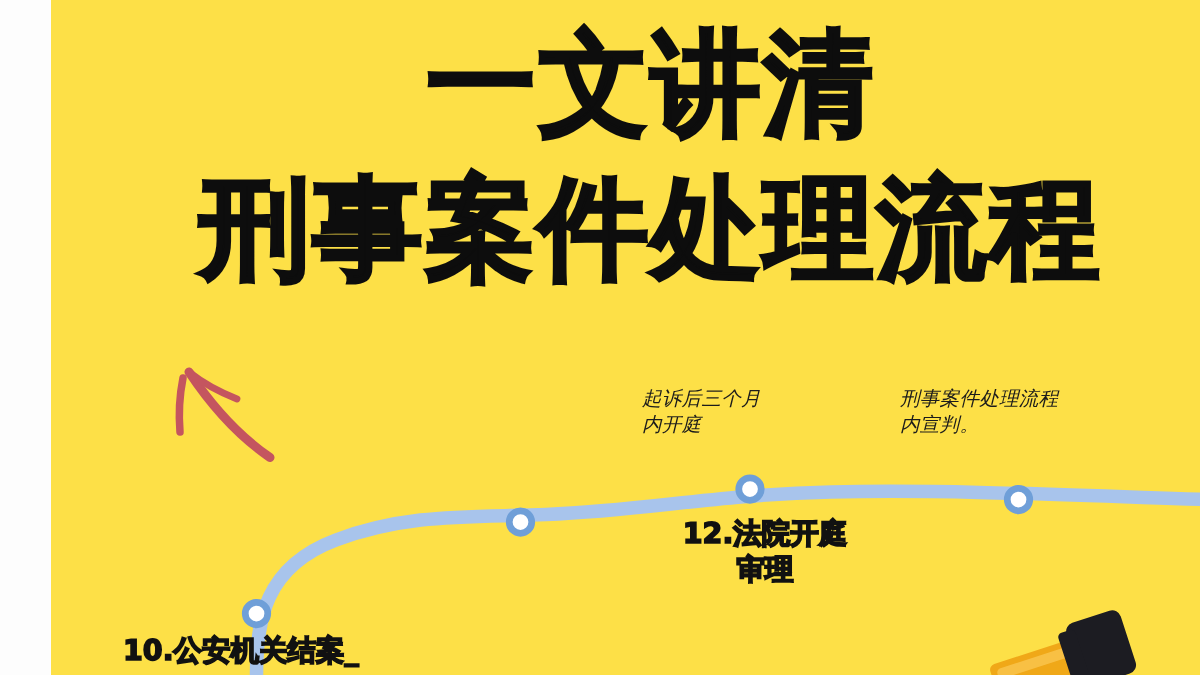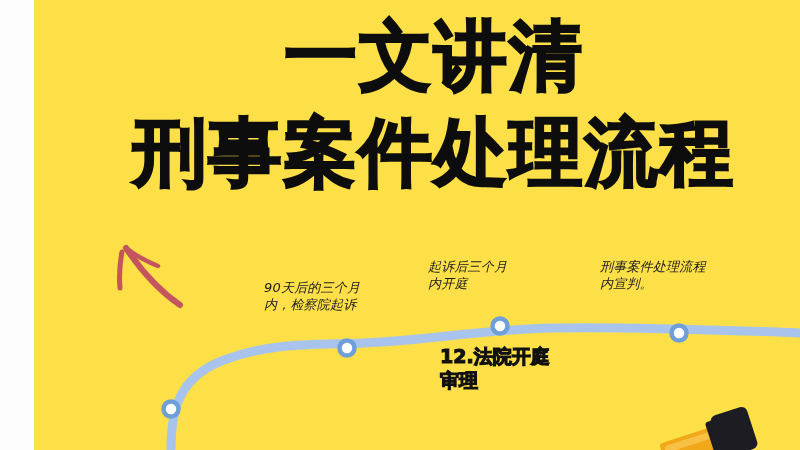--- a/index.html
+++ b/index.html
@@ -64,21 +64,21 @@
     position: absolute;
     font-family: "DejaVu Sans", "Liberation Sans", sans-serif;
     font-weight: 700;
     font-size: 19px;
     line-height: 1.25;
     color: #111111;
     -webkit-text-stroke: 1.1px #111111;
     letter-spacing: 0px;
     white-space: pre-line;
   }
-  .node-label.center { }
+  .node-label.center { text-align: center; }
 
   
   .note {
     position: absolute;
     font-family: "DejaVu Sans", "Liberation Sans", sans-serif;
     font-weight: 400;
     font-size: 13px;
     line-height: 1.28;
     color: #1b1b1b;
     white-space: pre-line;
@@ -116,29 +116,28 @@
     <path id="timeline-curve" d="M 137 450 C 137 414, 142 378, 190 360 C 238 342, 280 345, 330 343 C 400 340, 440 330, 520 328 C 600 326, 700 331, 800 334" fill="none" stroke-linecap="round" stroke-width="9" stroke="#a8c4ec"></path>
 
     <g id="node-rings">
         <circle cx="137" cy="409" r="7.5" fill="#ffffff" stroke="#6f9fd8" stroke-width="4.5" style="pointer-events: auto;"></circle>
         <circle cx="313" cy="348" r="7.5" fill="#ffffff" stroke="#6f9fd8" stroke-width="4.5" style="pointer-events: auto;"></circle>
         <circle cx="466" cy="326" r="7.5" fill="#ffffff" stroke="#6f9fd8" stroke-width="4.5" style="pointer-events: auto;"></circle>
         <circle cx="645" cy="333" r="7.5" fill="#ffffff" stroke="#6f9fd8" stroke-width="4.5" style="pointer-events: auto;"></circle>
       </g>
   </svg>
 
+  <div class="node-label" id="label-10" style="left:48px; top:423px;">10.公安机关结案_</div>
 
 
   <div class="node-label center" id="label-12" style="left:406px; top:345px; width:140px;">12.法院开庭
 审理</div>
 
 
 
-  <div class="note" id="note-11" style="left:230px; top:280px;">90天后的三个月
-内，检察院起诉</div>
 
   <div class="note" id="note-12" style="left:394px; top:259px;">起诉后三个月
 内开庭</div>
 
   <div class="note" id="note-13" style="left:566px; top:259px;">刑事案件处理流程
 内宣判。</div>
 
   <svg id="gavel" viewBox="0 0 140 60">
     <g transform="rotate(-18 70 40)">
       <rect id="gavel-handle" x="14" y="28" width="62" height="26" rx="4" fill="#f0a818"></rect>

